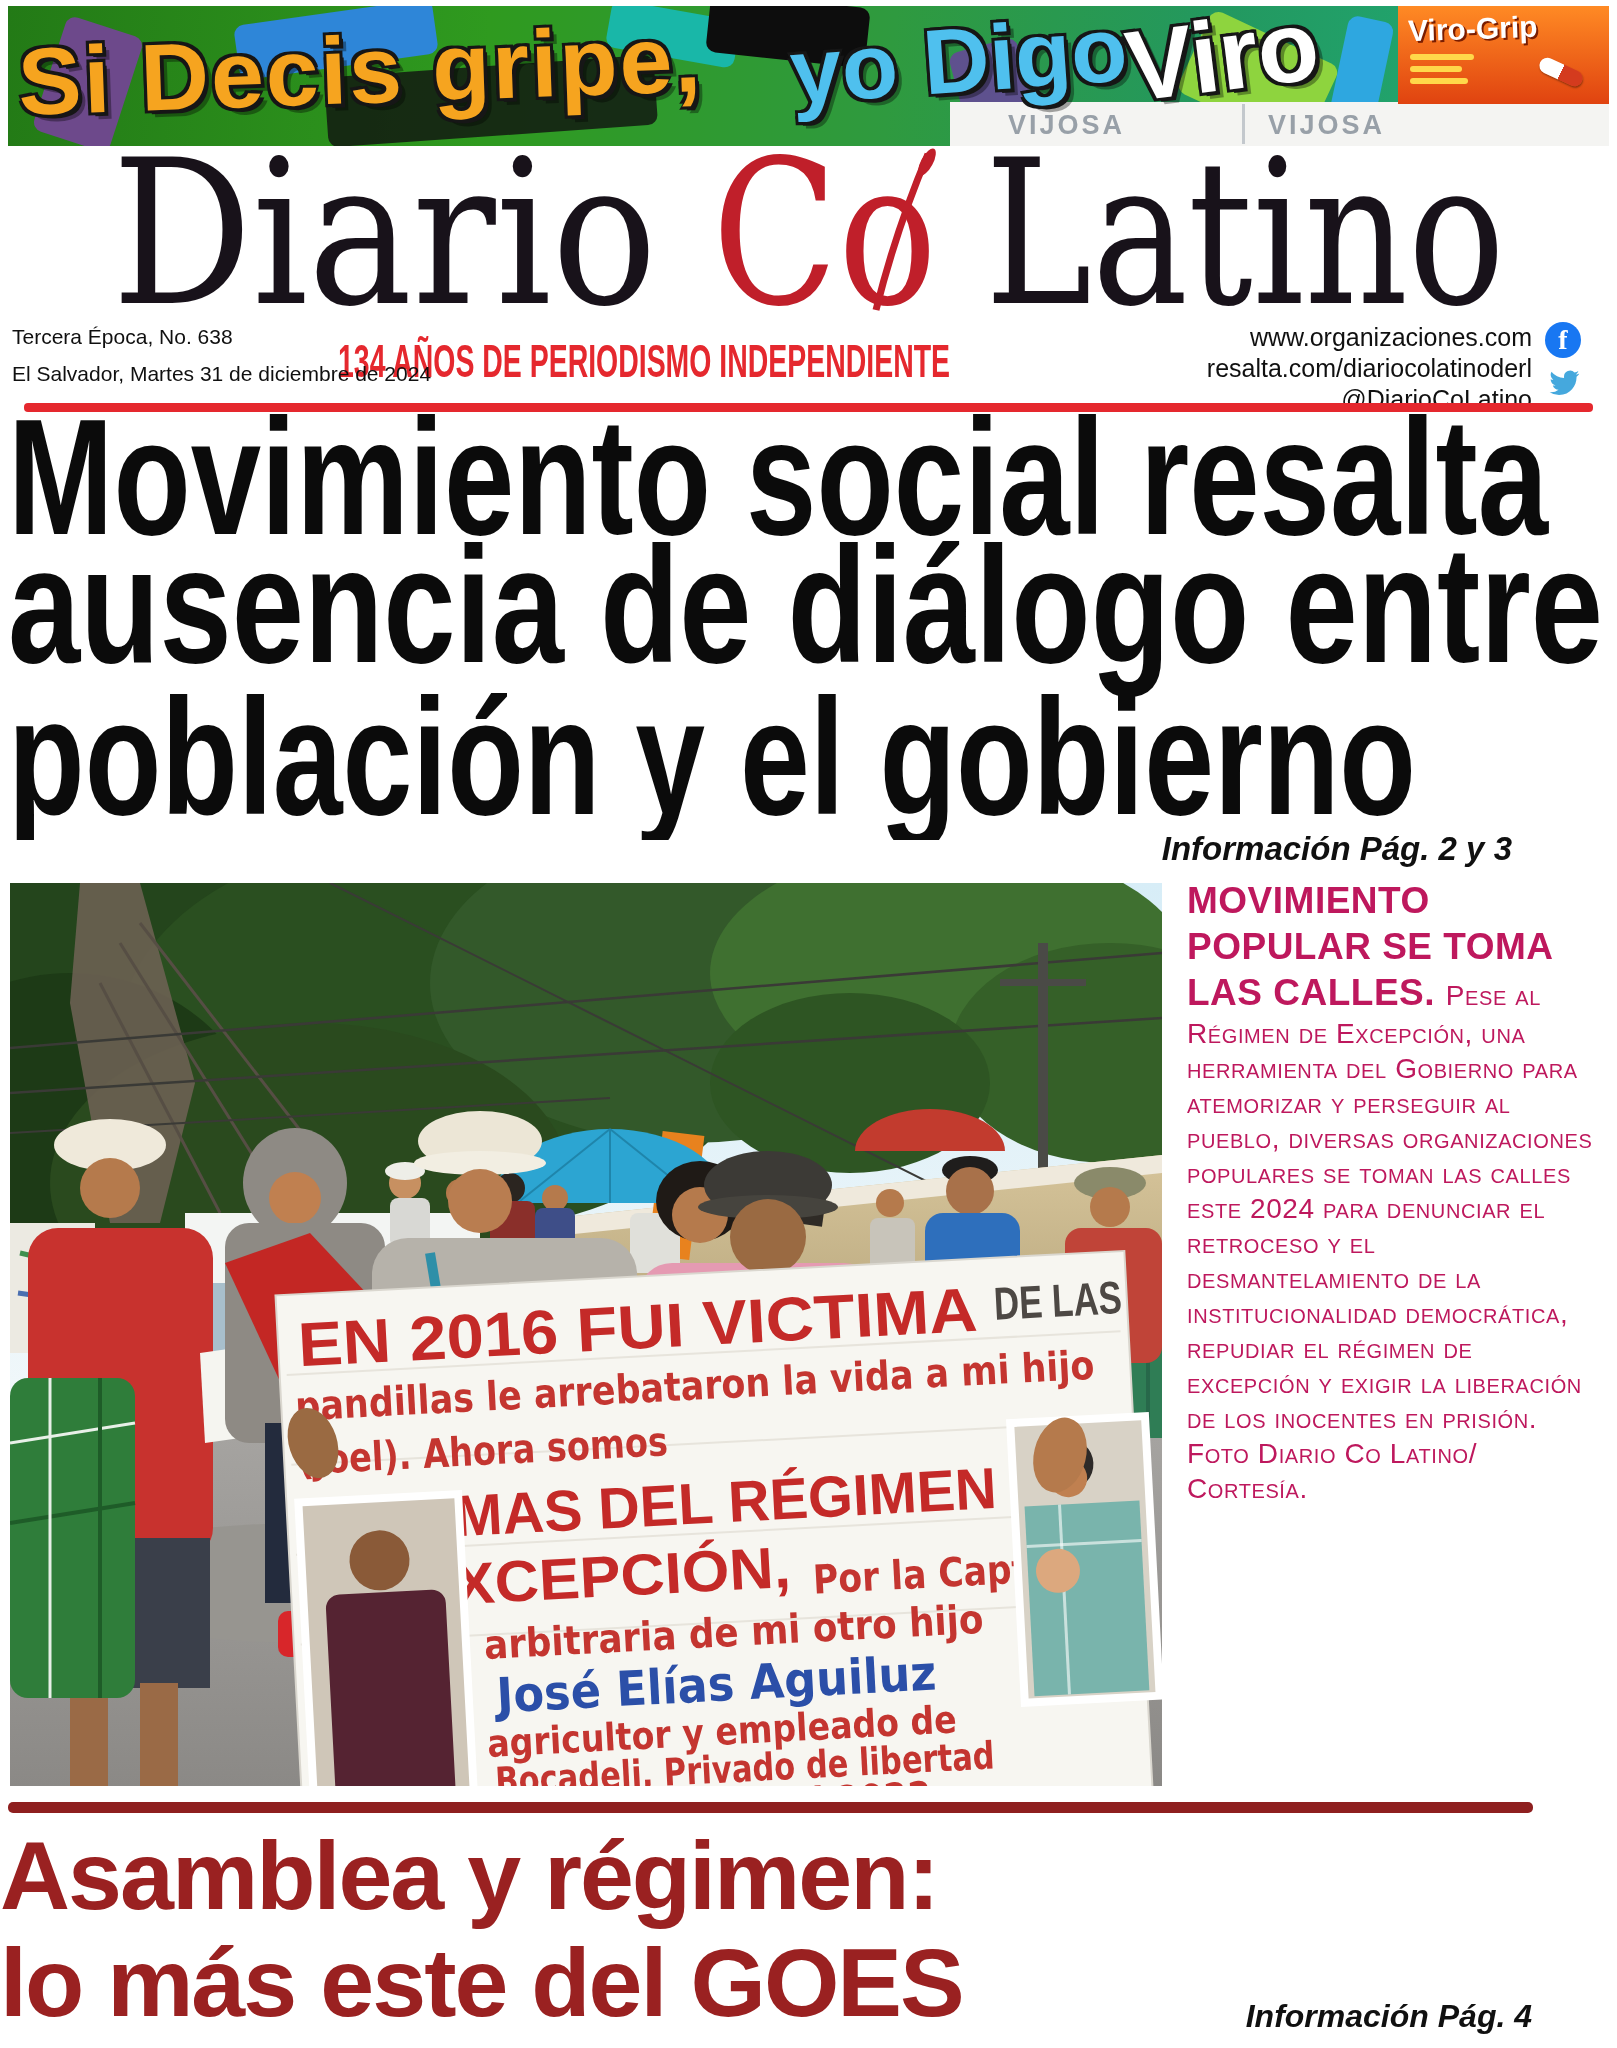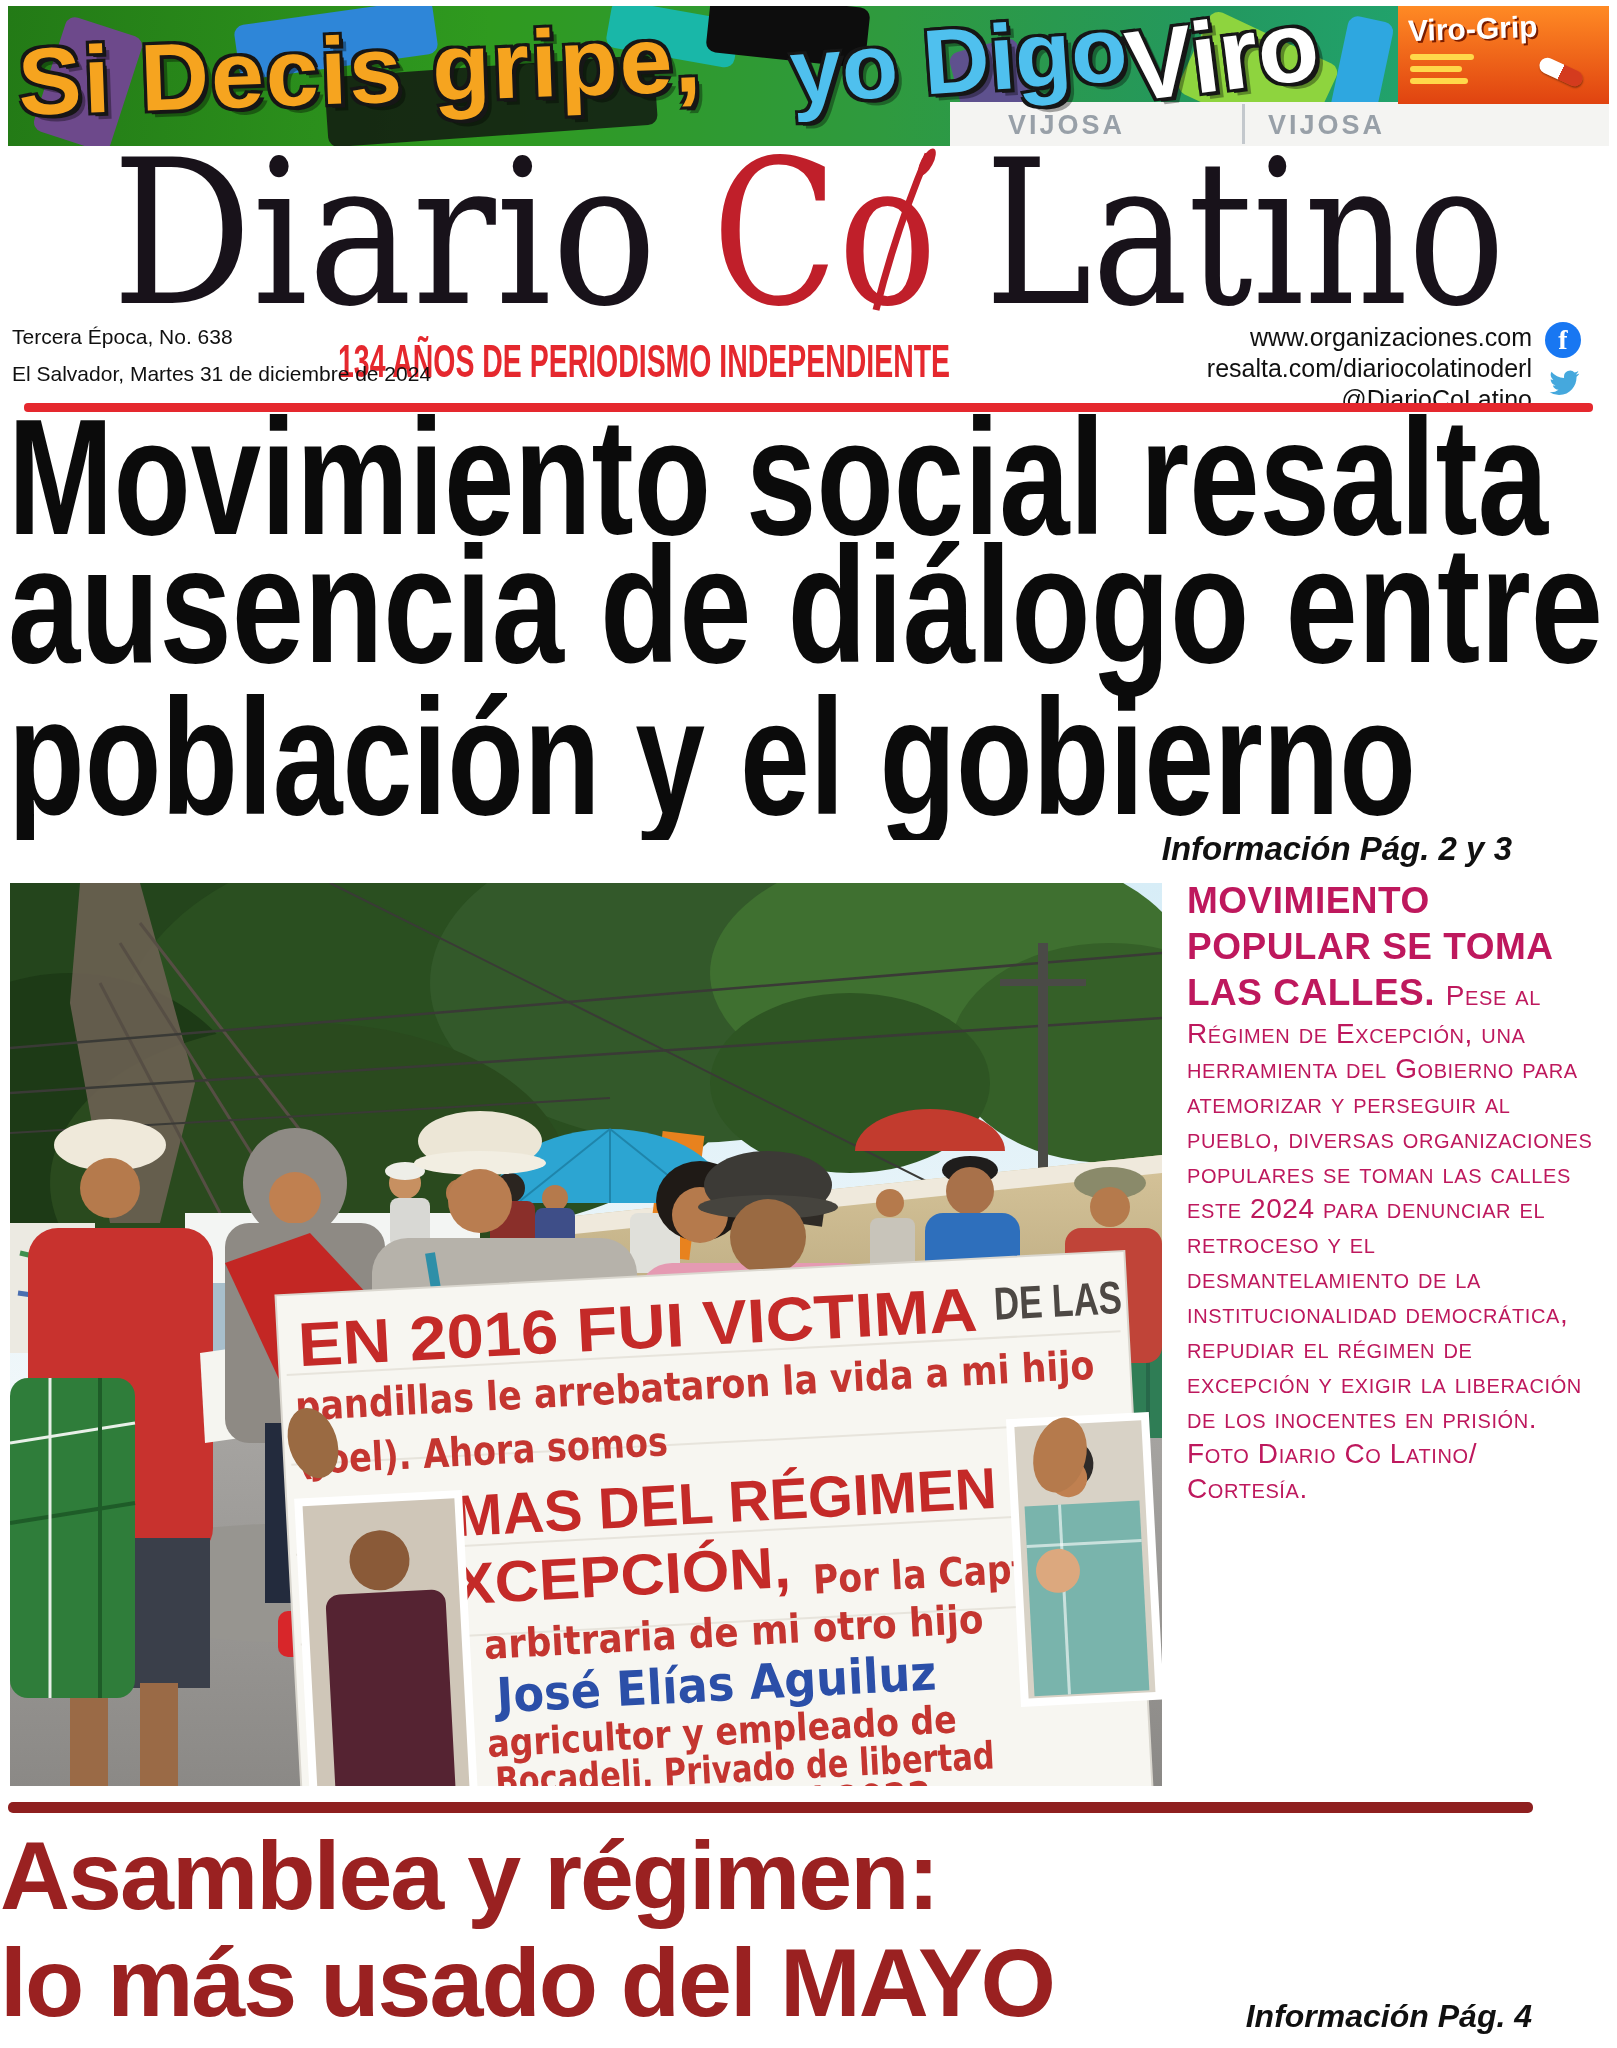--- a/index.html
+++ b/index.html
@@ -307,17 +307,17 @@
     </svg>
   </div>
 
   <div class="caption">
     <span class="cap-lead">MOVIMIENTO POPULAR SE TOMA LAS CALLES. </span><span class="cap-body">Pese al Régimen de Excepción, una herramienta del Gobierno para atemorizar y perseguir al pueblo, diversas organizaciones populares se toman las calles este 2024 para denunciar el retroceso y el desmantelamiento de la institucionalidad democrática, repudiar el régimen de excepción y exigir la liberación de los inocentes en prisión. Foto Diario Co Latino/ Cortesía.</span>
   </div>
 
   <div class="maroon-rule"></div>
   <div class="secondary">
     <div>Asamblea y régimen:</div>
-    <div>lo más usado del MAYO</div>
+    <div>lo más este del GOES</div>
   </div>
   <div class="kicker2">Información Pág.  4</div>
 
 </div>
 
 </body></html>

